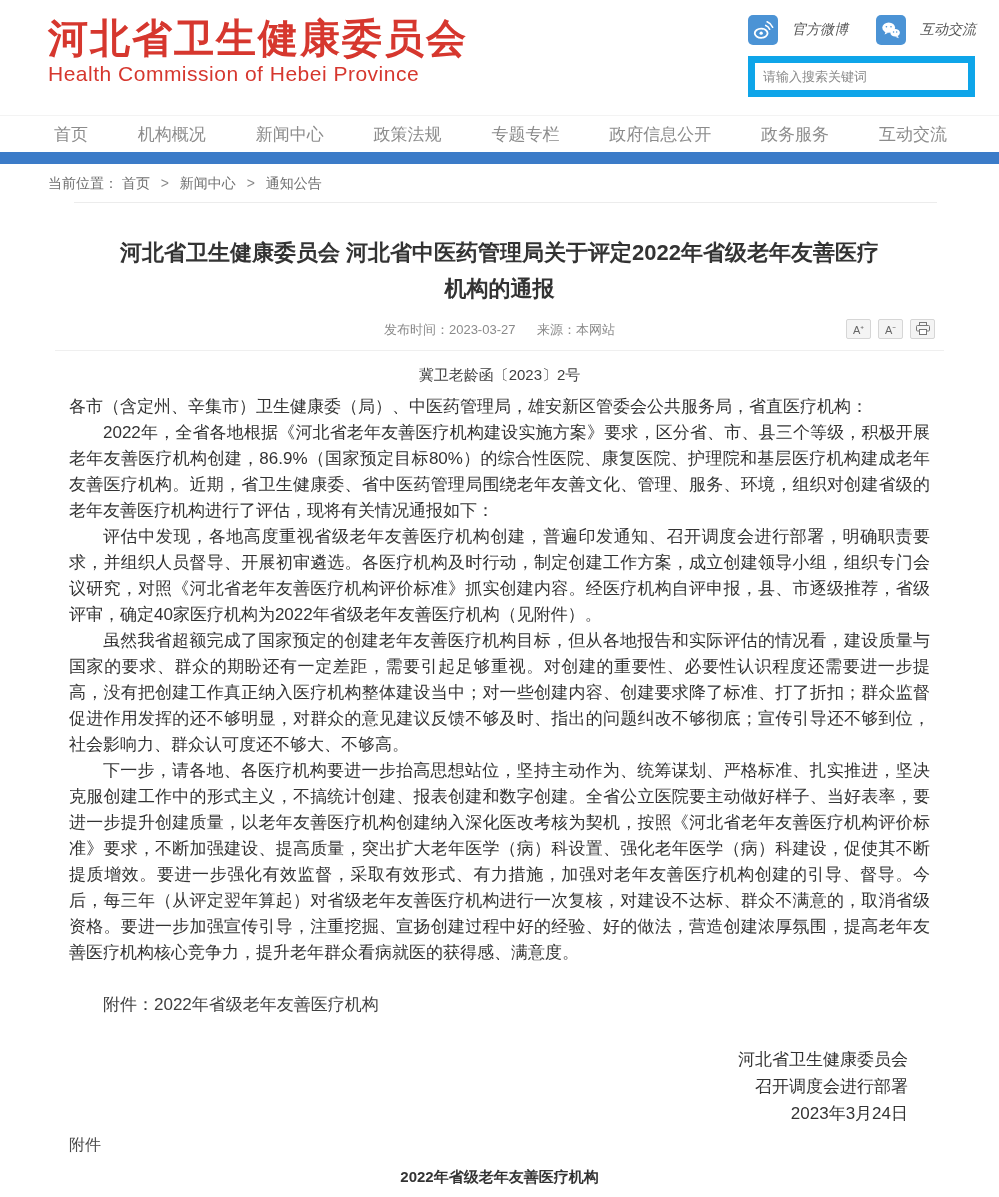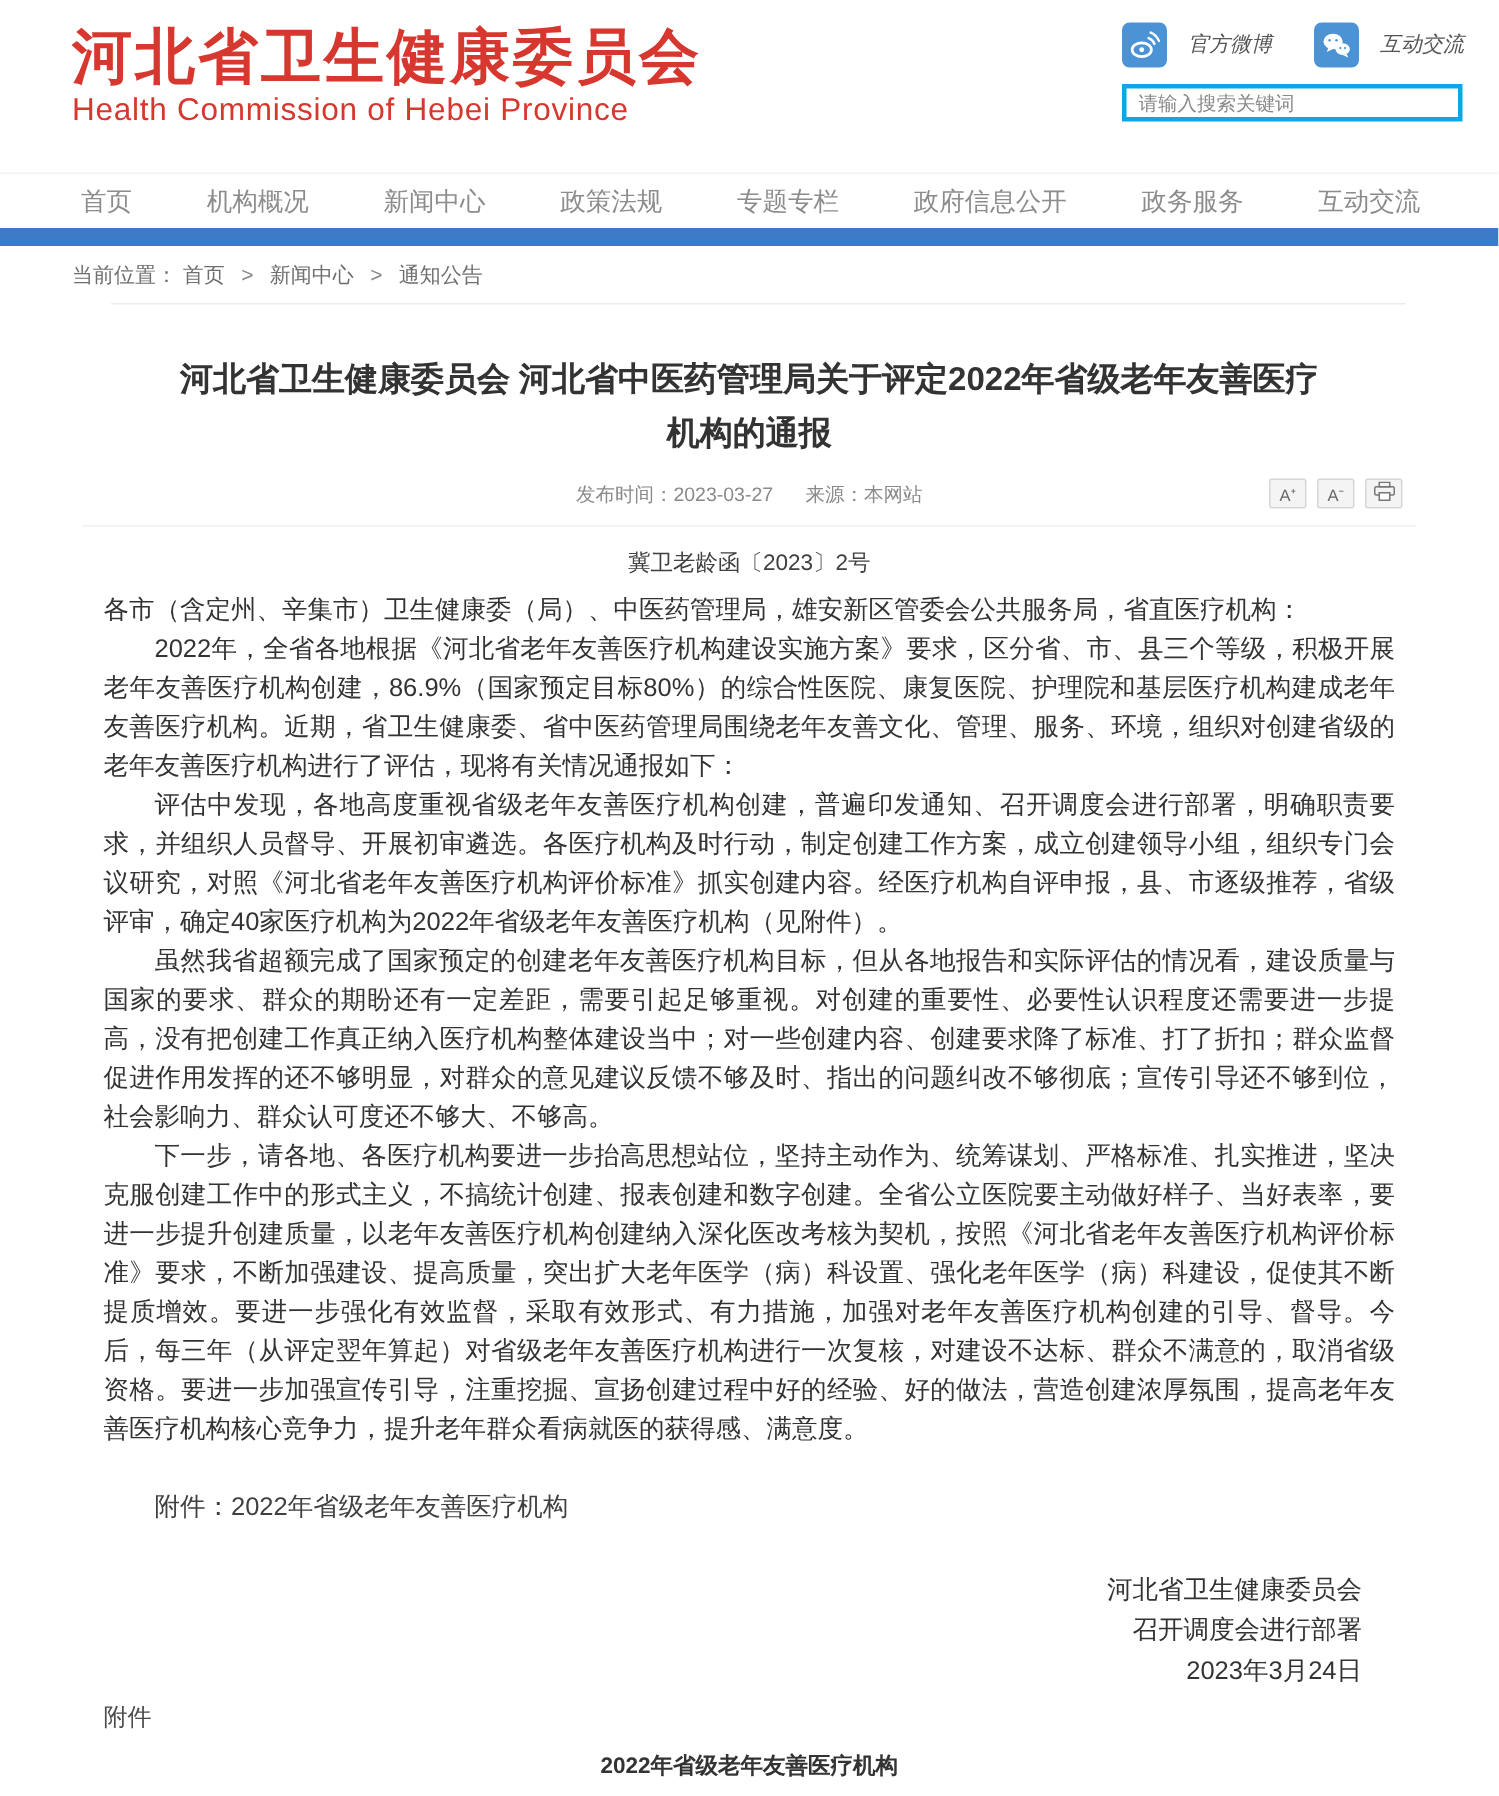--- a/index.html
+++ b/index.html
@@ -16,22 +16,22 @@
   .logo { position: absolute; left: 48px; top: 16px; cursor: pointer; }
   .logo-title { font-size: 40px; font-weight: bold; color: #d6372e; letter-spacing: 2px; line-height: 44px; }
   .logo-sub { font-size: 21px; color: #d6372e; margin-top: 2px; letter-spacing: 0.5px; }
 
   .header-right { position: absolute; right: 19px; top: 14px; width: 232px; }
   .social-row { display: flex; align-items: center; height: 32px; font-style: italic; }
   .social-icon { width: 30px; height: 30px; border-radius: 5px; background: #4b93d5; display: inline-flex; align-items: center; justify-content: center; cursor: pointer; flex: none; }
   .social-label { font-size: 14px; color: #555; margin-left: 14px; cursor: pointer; white-space: nowrap; }
   .social-gap { width: 28px; flex: none; }
   .search-input {
-    margin-top: 10px; width: 227px; height: 25px;
-    border: 3px solid #0ea5e9; background: #fff;
+    margin-top: 10px; width: 227px; height: 41px;
+    border: 7px solid #0ea5e9; background: #fff;
     font-size: 13px; color: #333; padding: 0 8px; outline: none;
     font-family: "Liberation Sans", sans-serif;
   }
   .search-input::placeholder { color: #8a8a8a; }
 
   
   .main-nav {
     height: 37px; display: flex; align-items: center;
     justify-content: space-between; padding: 0 52px 0 54px;
     border-top: 1px solid #f3f3f3;

